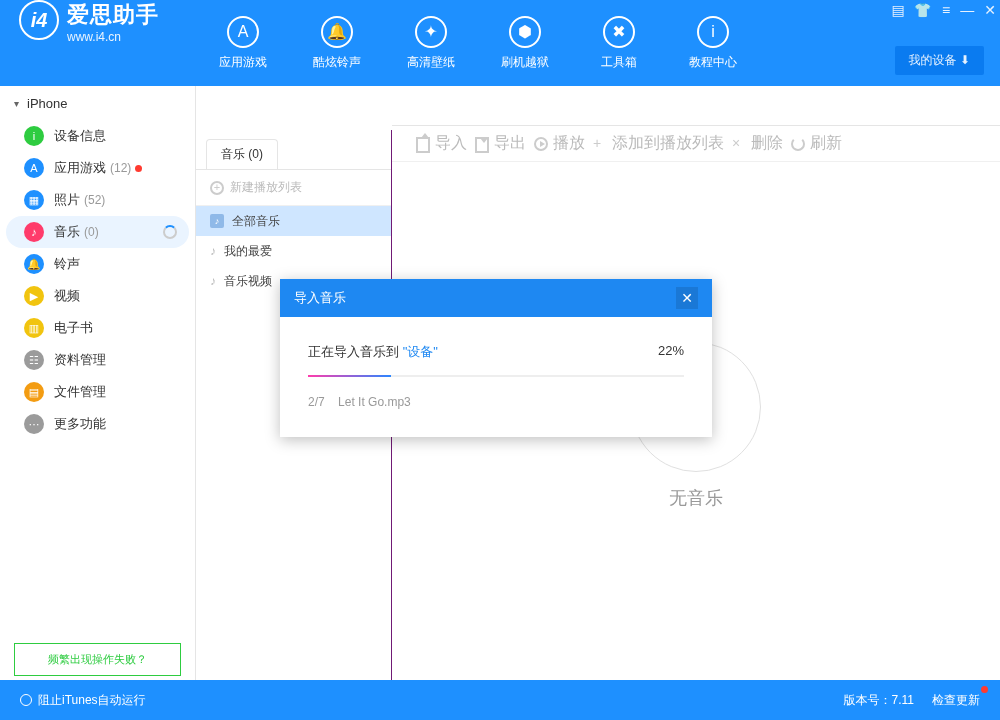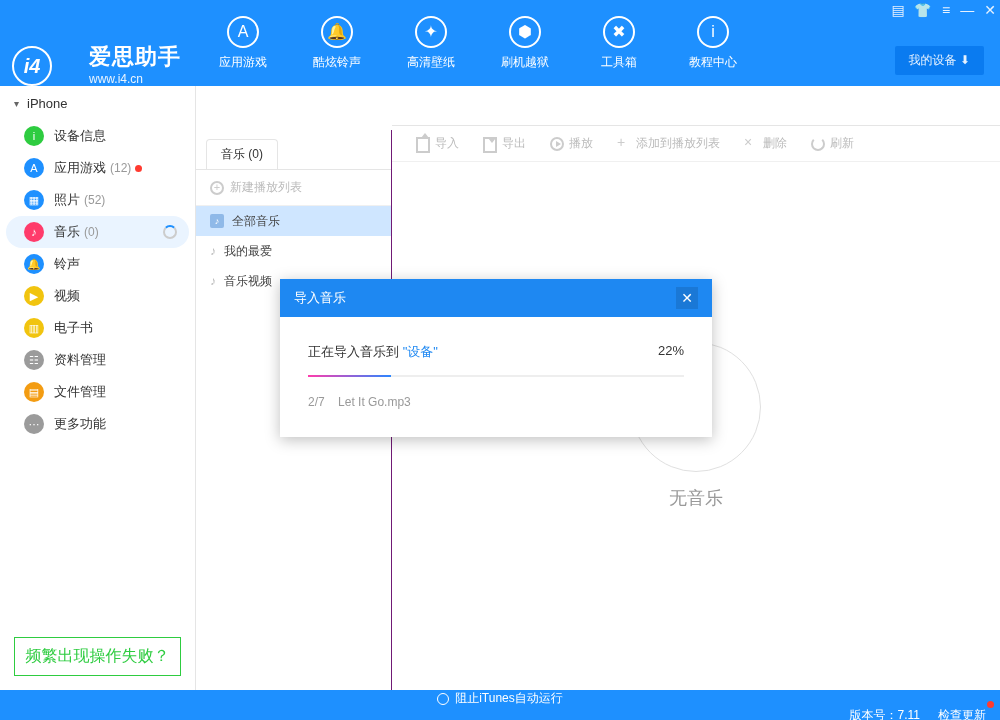--- a/index.html
+++ b/index.html
@@ -1,22 +1,22 @@
 <!DOCTYPE html>
 <html><head>
 <meta charset="utf-8">
 <style>
 * { margin:0; padding:0; box-sizing:border-box; font-family:"Microsoft YaHei","PingFang SC",Arial,sans-serif; }
 body { width:1000px; height:720px; overflow:hidden; background:#fff; position:relative; }
 
 
 .topbar { height:86px; background:linear-gradient(#1e90ff,#1e90ff); display:flex; color:#fff; }
-.brand { width:196px; display:flex; align-items:flex-end; padding-left:12px;gap:29px; }
+.brand { width:196px; display:flex; align-items:flex-start; padding-left:19px; }
 .brand-logo { width:40px; height:40px; border:2px solid #fff; border-radius:50%; display:flex; align-items:center; justify-content:center; font-style:italic; font-weight:bold; font-size:20px; }
-.brand-text { margin-left:8px;margin-top:29px; }
+.brand-text { margin-left:8px; }
 .brand-text .cn { font-size:22px; font-weight:bold; letter-spacing:1px; }
 .brand-text .en { font-size:12px; opacity:.9; }
 
 .nav { flex:1; display:flex; }
 .nav-item { width:94px; display:flex; flex-direction:column; align-items:center; justify-content:center; cursor:pointer; font-size:12px; }
 .nav-item.active { background:#0a7bf0; }
 .nav-icon { width:32px; height:32px; border:2px solid #fff; border-radius:50%; display:flex; align-items:center; justify-content:center; margin-bottom:4px; font-size:16px; }
 .nav-label { margin-top:2px; }
 
 .topright { width:150px; position:relative; }
@@ -31,39 +31,39 @@
 .device-header { height:34px; display:flex; align-items:center; padding:16px 14px; font-size:13px; color:#333; cursor:pointer; }
 .device-header::before { content:"▾"; margin-right:8px; font-size:10px; color:#666; }
 .side-items { flex:1; }
 .side-item { height:32px; display:flex; align-items:center; padding-left:24px; font-size:13px; color:#333; cursor:pointer; position:relative; }
 .side-item.active { background:#eaf4ff; border-radius:16px; margin:0 6px; padding-left:18px; }
 .side-icon { width:20px; height:20px; border-radius:50%; display:inline-flex; align-items:center; justify-content:center; color:#fff; font-size:11px; margin-right:10px; flex-shrink:0; }
 .badge-count { color:#999; font-size:12px; margin-left:4px; }
 .red-dot { width:7px; height:7px; background:#ff3b30; border-radius:50%; margin-left:4px; display:inline-block; }
 .side-item .spinner { position:absolute; right:12px; width:14px; height:14px; border:2px solid #ccc; border-top-color:#1e90ff; border-radius:50%; }
 .side-footer { padding:14px; }
-.faq-btn { border:1px solid #2ecc40; color:#2ecc40; font-size:16px; text-align:center; padding:8px 0; cursor:pointer; }
+.faq-btn { border:1px solid #2ecc40; color:#2ecc40; font-size:11px; text-align:center; padding:8px 0; cursor:pointer; }
 
 
 .seccol { width:196px; border-right:1px solid #701a75;margin-top:44px; }
 .tabstrip { height:40px; display:flex; align-items:flex-end; padding-left:10px; border-bottom:1px solid #e5e5e5; }
 .tabchip { height:30px; padding:0 14px; display:flex; align-items:center; font-size:12px; color:#333; border:1px solid #e5e5e5; border-bottom:none; border-radius:4px 4px 0 0; background:#fff; cursor:pointer; }
 .sec-toolbar { height:36px; display:flex; align-items:center; padding-left:14px; color:#bbb; font-size:12px; border-bottom:1px solid #f0f0f0; }
 .sec-toolbar-ic { width:14px; height:14px; border:2px solid #ccc; border-radius:50%; margin-right:6px; position:relative; }
 .sec-toolbar-ic::after { content:"+"; position:absolute; inset:0; display:flex; align-items:center; justify-content:center; font-size:11px; color:#ccc; line-height:1; }
 .sec-list-item { height:30px; display:flex; align-items:center; padding-left:14px; font-size:12px; color:#444; cursor:pointer; }
 .sec-list-item.selected { background:#cfe6ff; }
 .sec-list-item .ic { width:14px; height:14px; background:#bbb; border-radius:2px; margin-right:8px; display:inline-flex; align-items:center; justify-content:center; color:#fff; font-size:9px; }
 .sec-list-item.selected .ic { background:#8fb9e8; }
 .sec-list-item .note-ic { color:#bbb; margin-right:8px; font-size:12px; }
 
 
 .content { flex:1; position:relative; display:flex; flex-direction:column; }
 .content-tabstrip { height:40px; border-bottom:1px solid #e5e5e5; }
-.content-toolbar { height:36px; display:flex; align-items:center; gap:24px; padding-left:24px; color:#bbb; font-size:12px; border-bottom:1px solid #f0f0f0; }
+.content-toolbar { height:36px; display:flex; align-items:center; gap:8px; padding-left:24px; color:#bbb; font-size:16px; border-bottom:1px solid #f0f0f0; }
 .ct-item { display:flex; align-items:center; gap:5px; cursor:pointer; }
 .ct-ic { width:14px; height:14px; display:inline-block; }
 .ct-ic.box { border:2px solid #ccc; border-bottom:none; position:relative; }
 .ct-ic.box::after { content:""; position:absolute; left:-2px; right:-2px; bottom:-2px; height:2px; background:#ccc; }
 .ct-ic.box .arr { position:absolute; left:3px; top:-6px; width:0; height:0; border-left:4px solid transparent; border-right:4px solid transparent; }
 .ct-ic.circ { border:2px solid #ccc; border-radius:50%; position:relative; }
 .ct-ic.circ::after { content:""; position:absolute; left:4px; top:2px; width:0; height:0; border-left:5px solid #ccc; border-top:3px solid transparent; border-bottom:3px solid transparent; }
 .ct-ic.plus::after { content:"+"; color:#ccc; font-size:14px; position:relative; top:-3px; }
 .ct-ic.x::after { content:"×"; color:#ccc; font-size:14px; position:relative; top:-3px; }
 .ct-ic.ref { border:2px solid #ccc; border-radius:50%; border-top-color:transparent; }
@@ -78,21 +78,21 @@
 .modal-close { width:22px; height:22px; background:#1a78d6; display:flex; align-items:center; justify-content:center; cursor:pointer; font-size:14px; }
 .modal-body { padding:26px 28px 28px; }
 .modal-row1 { display:flex; justify-content:space-between; font-size:13px; color:#333; }
 .modal-row1 .target { color:#1e88f2; }
 .modal-bar { height:2px; background:#eee; margin:14px 0 18px; position:relative; }
 .modal-bar-fill { position:absolute; left:0; top:0; height:100%; width:22%; background:linear-gradient(90deg,#ff3cac,#2b86ff); }
 .modal-row2 { font-size:12px; color:#999; }
 .modal-row2 .fn { margin-left:10px;margin-top:28px; }
 
 
-.statusbar { position:absolute; left:0; right:0; bottom:0; height:30px; background:#1e90ff; color:#fff; display:flex; align-items:center; font-size:12px; padding:0 14px;flex-direction:column; }
+.statusbar { position:absolute; left:0; right:0; bottom:0; height:40px; background:#1e90ff; color:#fff; display:flex; align-items:center; font-size:12px; padding:0 20px; }
 .status-left { display:flex; align-items:center; gap:6px; }
 .status-left .oc { width:12px; height:12px; border:1.5px solid #fff; border-radius:50%; }
 .status-right { margin-left:auto; display:flex; align-items:center; gap:18px; }
 .update-btn { position:relative; cursor:pointer; }
 .update-btn .dot { position:absolute; right:-8px; top:-6px; width:7px; height:7px; background:#ff3b30; border-radius:50%; }
 </style>
 </head>
 <body>
 
 <div class="topbar">

